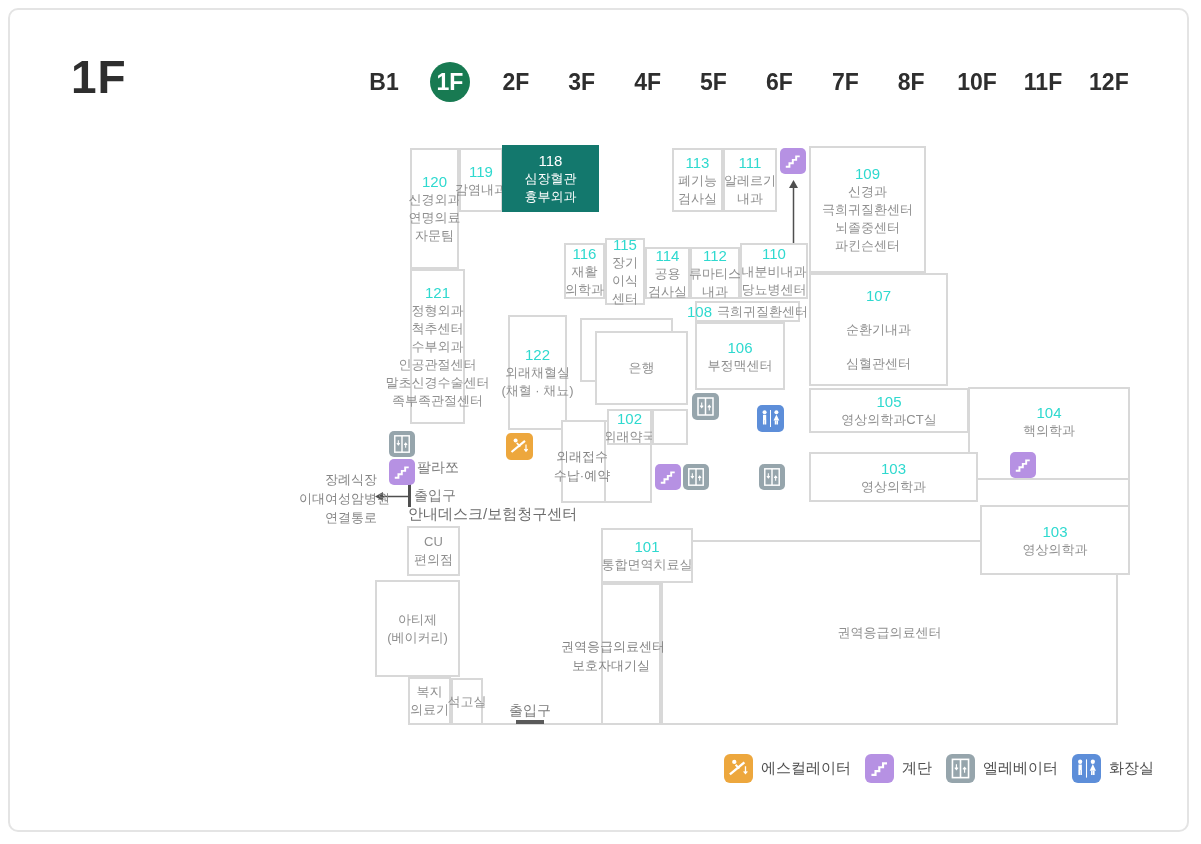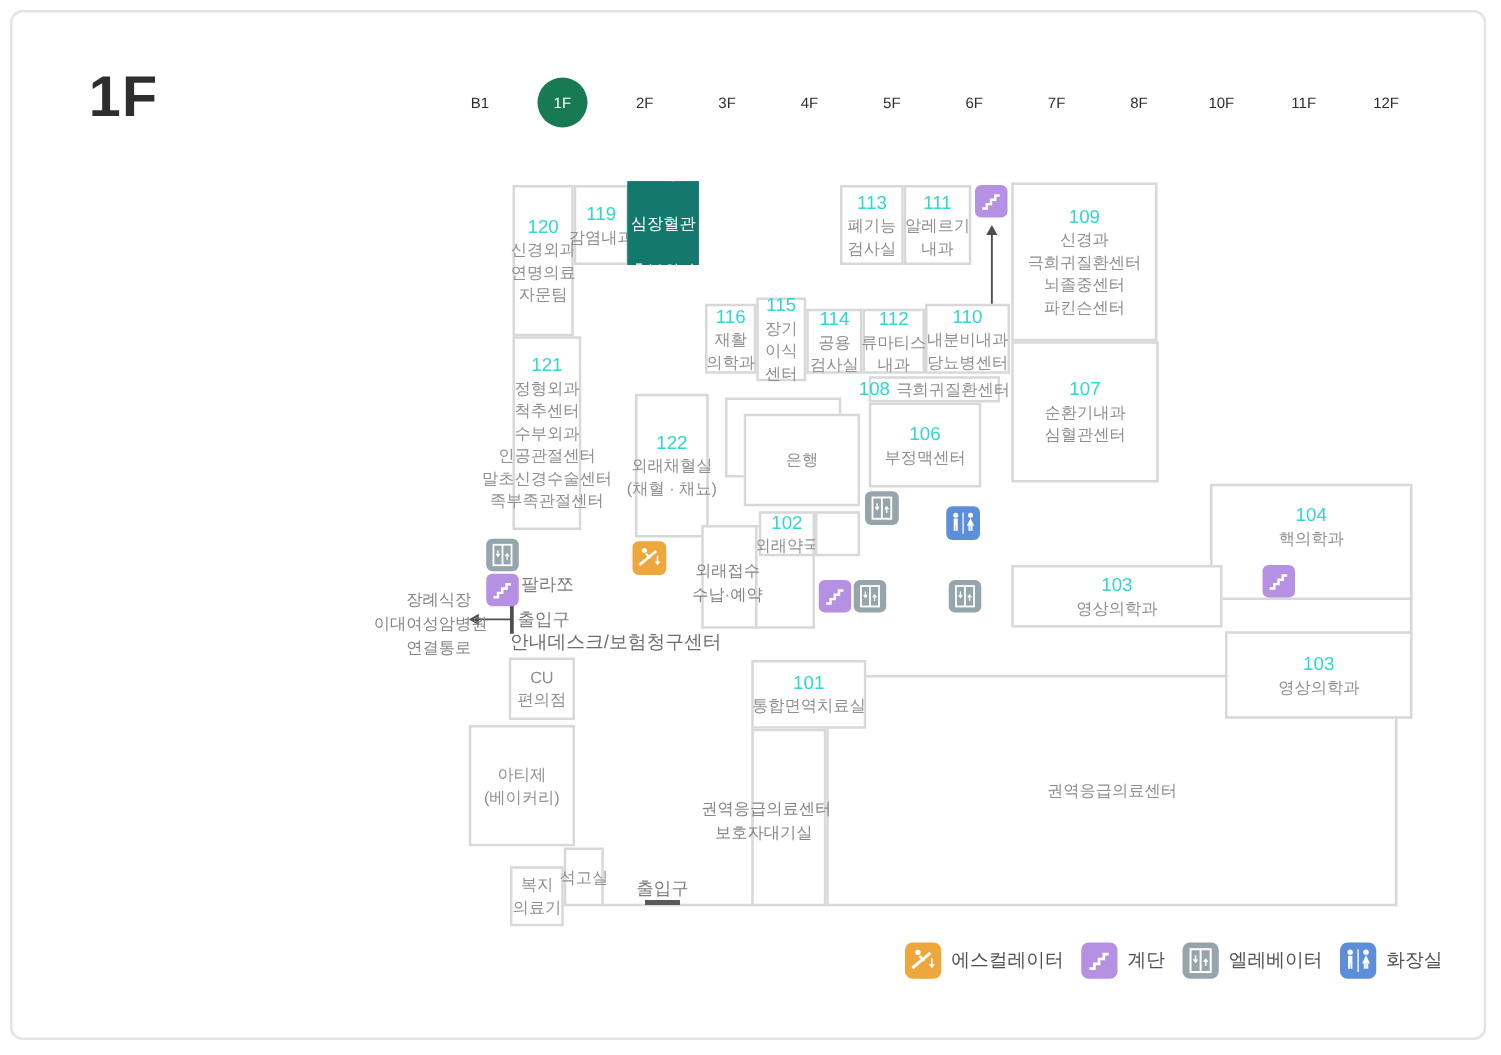--- a/index.html
+++ b/index.html
@@ -2,21 +2,21 @@
 <html><head>
 <meta charset="utf-8">
 <style>
   html,body{margin:0;padding:0;background:#fff;}
   body{font-family:"Liberation Sans","DejaVu Sans",sans-serif;}
   .page{position:relative;width:1201px;height:844px;background:#fff;overflow:hidden;}
   .frame{position:absolute;left:8px;top:8px;width:1181px;height:824px;border:2px solid #e4e4e4;border-radius:10px;box-sizing:border-box;}
   .title{position:absolute;left:71px;top:50px;font-size:46px;font-weight:bold;color:#2e2e2e;letter-spacing:1px;}
   .floor-nav{position:absolute;left:0;top:0;width:100%;height:0;}
   .floor-tab{position:absolute;top:62px;width:40px;height:40px;margin-left:-20px;display:flex;align-items:center;justify-content:center;
-             font-size:12px;font-weight:normal;color:#2e2e2e;cursor:pointer;border-radius:50%;}
+             font-size:23px;font-weight:bold;color:#2e2e2e;cursor:pointer;border-radius:50%;}
   .floor-tab.active{color:#fff;}
   .map{position:absolute;left:0;top:0;width:100%;height:100%;}
   .box{position:absolute;box-sizing:border-box;border:2px solid #d8d8d8;background:#fff;display:flex;flex-direction:column;
        align-items:center;justify-content:center;text-align:center;color:#8f8f8f;font-size:13px;line-height:18px;}
   .box .line{white-space:nowrap;}
   .box .num{font-size:15px;line-height:19px;white-space:nowrap;}
   .box.highlight{color:#fff;}
   .box.highlight .num{color:#fff !important;}
   .box.inline{flex-direction:row;gap:5px;}
   .box.plain{background:transparent;}
@@ -66,21 +66,21 @@
       <div class="box" style="left: 410px; top: 148px; width: 49px; height: 121px;">
         <div class="num" style="color: rgb(47, 217, 207);">120</div>
         <div class="line">신경외과</div>
         <div class="line">연명의료</div>
         <div class="line">자문팀</div>
       </div>
       <div class="box" style="left: 459px; top: 148px; width: 44px; height: 64px;">
         <div class="num" style="color: rgb(47, 217, 207);">119</div>
         <div class="line">감염내과</div>
       </div>
-      <div class="box highlight" style="left: 502px; top: 145px; width: 57px; height: 67px; background: rgb(19, 120, 109); border-color: rgb(19, 120, 109); gap: 20px;">
+      <div class="box highlight" style="left: 502px; top: 145px; width: 97px; height: 67px; background: rgb(19, 120, 109); border-color: rgb(19, 120, 109);">
         <div class="num" style="color: rgb(255, 255, 255);">118</div>
         <div class="line">심장혈관</div>
         <div class="line">흉부외과</div>
       </div>
       <div class="box" style="left: 672px; top: 148px; width: 51px; height: 64px;">
         <div class="num" style="color: rgb(47, 217, 207);">113</div>
         <div class="line">폐기능</div>
         <div class="line">검사실</div>
       </div>
       <div class="box" style="left: 723px; top: 148px; width: 54px; height: 64px;">
@@ -88,21 +88,21 @@
         <div class="line">알레르기</div>
         <div class="line">내과</div>
       </div>
       <div class="box" style="left: 809px; top: 146px; width: 117px; height: 127px;">
         <div class="num" style="color: rgb(47, 217, 207);">109</div>
         <div class="line">신경과</div>
         <div class="line">극희귀질환센터</div>
         <div class="line">뇌졸중센터</div>
         <div class="line">파킨슨센터</div>
       </div>
-      <div class="box" style="left: 809px; top: 273px; width: 118px; height: 113px;">
+      <div class="box" style="left: 809px; top: 273px; width: 139px; height: 113px; gap: 16px;">
         <div class="num" style="color: rgb(47, 217, 207);">107</div>
         <div class="line">순환기내과</div>
         <div class="line">심혈관센터</div>
       </div>
       <div class="box" style="left: 564px; top: 243px; width: 41px; height: 56px;">
         <div class="num" style="color: rgb(47, 217, 207);">116</div>
         <div class="line">재활</div>
         <div class="line">의학과</div>
       </div>
       <div class="box" style="left: 605px; top: 238px; width: 40px; height: 67px;">
@@ -152,41 +152,45 @@
       <div class="box" style="left: 607px; top: 409px; width: 45px; height: 36px;">
         <div class="num" style="color: rgb(47, 217, 207);">102</div>
         <div class="line">외래약국</div>
       </div>
       <div class="box" style="left: 652px; top: 409px; width: 36px; height: 36px;"></div>
       <div class="box" style="left: 601px; top: 528px; width: 92px; height: 55px;">
         <div class="num" style="color: rgb(47, 217, 207);">101</div>
         <div class="line">통합면역치료실</div>
       </div>
       <div class="box" style="left: 601px; top: 583px; width: 60px; height: 142px;"></div>
+      <div class="box" style="left: 809px; top: 388px; width: 160px; height: 45px;">
+        <div class="num" style="color: rgb(47, 217, 207);">105</div>
+        <div class="line">영상의학과CT실</div>
+      </div>
       <div class="box" style="left: 968px; top: 387px; width: 162px; height: 93px; padding-bottom: 25px;">
         <div class="num" style="color: rgb(47, 217, 207);">104</div>
         <div class="line">핵의학과</div>
       </div>
       <div class="box" style="left: 809px; top: 452px; width: 169px; height: 50px;">
         <div class="num" style="color: rgb(47, 217, 207);">103</div>
         <div class="line">영상의학과</div>
       </div>
       <div class="box" style="left: 980px; top: 505px; width: 150px; height: 70px;">
         <div class="num" style="color: rgb(47, 217, 207);">103</div>
         <div class="line">영상의학과</div>
       </div>
       <div class="box" style="left: 407px; top: 526px; width: 53px; height: 50px;">
         <div class="line">CU</div>
         <div class="line">편의점</div>
       </div>
       <div class="box" style="left: 375px; top: 580px; width: 85px; height: 97px;">
         <div class="line">아티제</div>
         <div class="line">(베이커리)</div>
       </div>
-      <div class="box" style="left: 408px; top: 677px; width: 43px; height: 48px; margin-top: 16px;">
+      <div class="box" style="left: 408px; top: 677px; width: 43px; height: 48px;">
         <div class="line">복지</div>
         <div class="line">의료기</div>
       </div>
       <div class="box" style="left: 451px; top: 678px; width: 32px; height: 47px;">
         <div class="line">석고실</div>
       </div>
       <div class="mline" style="left: 483px; top: 723px; width: 120px; height: 2px; background: rgb(216, 216, 216);"></div>
       <div class="mline" style="left: 604px; top: 420px; width: 2px; height: 83px; background: rgb(216, 216, 216);"></div>
       <div class="mline" style="left: 1128px; top: 478px; width: 2px; height: 29px; background: rgb(216, 216, 216);"></div>
       <div class="mline" style="left: 408px; top: 482px; width: 3px; height: 25px; background: rgb(79, 79, 79);"></div>

